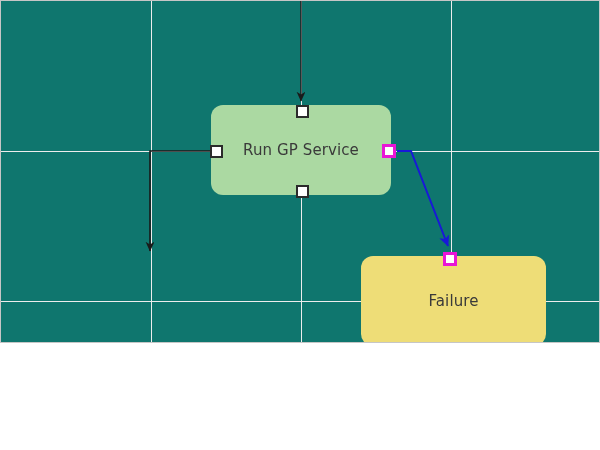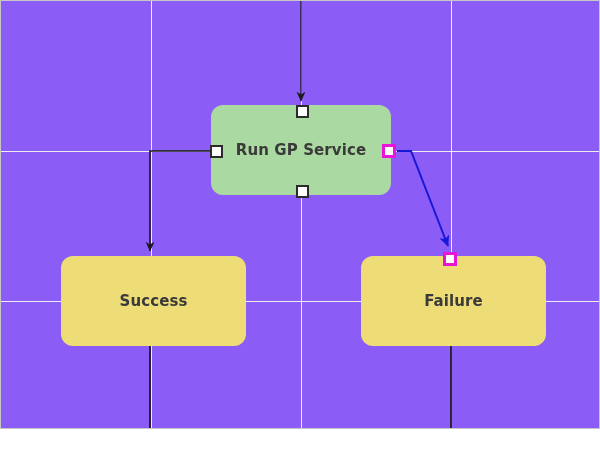--- a/index.html
+++ b/index.html
@@ -3,30 +3,29 @@
 <meta charset="utf-8">
 <style>
   html, body {
     margin: 0;
     padding: 0;
     background: #ffffff;
   }
   #canvas {
     position: relative;
     width: 600px;
-    height: 429px;
-    background: #8b5cf6;
+    height: 343px;
+    background: #0f766e;
     border-top: 1px solid #c6c6c6;
     border-left: 1px solid #c6c6c6;
     border-right: 1px solid #c6c6c6;
     border-bottom: 1px solid #c6c6c6;
     box-sizing: border-box;
     overflow: hidden;
     font-family: "DejaVu Sans", "Liberation Sans", sans-serif;
-    font-weight: bold;
   }
   #grid-layer, #edge-layer, #node-layer, #port-layer {
     position: absolute;
     left: 0; top: 0;
     width: 600px;
     height: 450px;
   }
   #node-layer, #port-layer { pointer-events: none; }
   .node {
     position: absolute;
@@ -91,23 +90,20 @@
 
     <line x1="450" y1="345" x2="450" y2="448" stroke="#1a1a1a" stroke-width="1.8"></line>
   </svg>
 
   <div id="node-layer">
 
     <div class="node" style="left:210px; top:104px; width:180px; height:90px; background:#abd9a2;">
       <span class="node-label">Run GP Service</span>
     </div>
 
-    <div class="node" style="left:60px; top:255px; width:185px; height:90px; background:#eedd77;">
-      <span class="node-label">Success</span>
-    </div>
 
     <div class="node" style="left:360px; top:255px; width:185px; height:90px; background:#eedd77;text-align:center;">
       <span class="node-label">Failure</span>
     </div>
   </div>
 
   <div id="port-layer">
     <div class="port port-default" style="left:294.5px; top:103.5px; width:13px; height:13px;"></div>
 
     <div class="port port-default" style="left:208.5px; top:143.5px; width:13px; height:13px;"></div>

